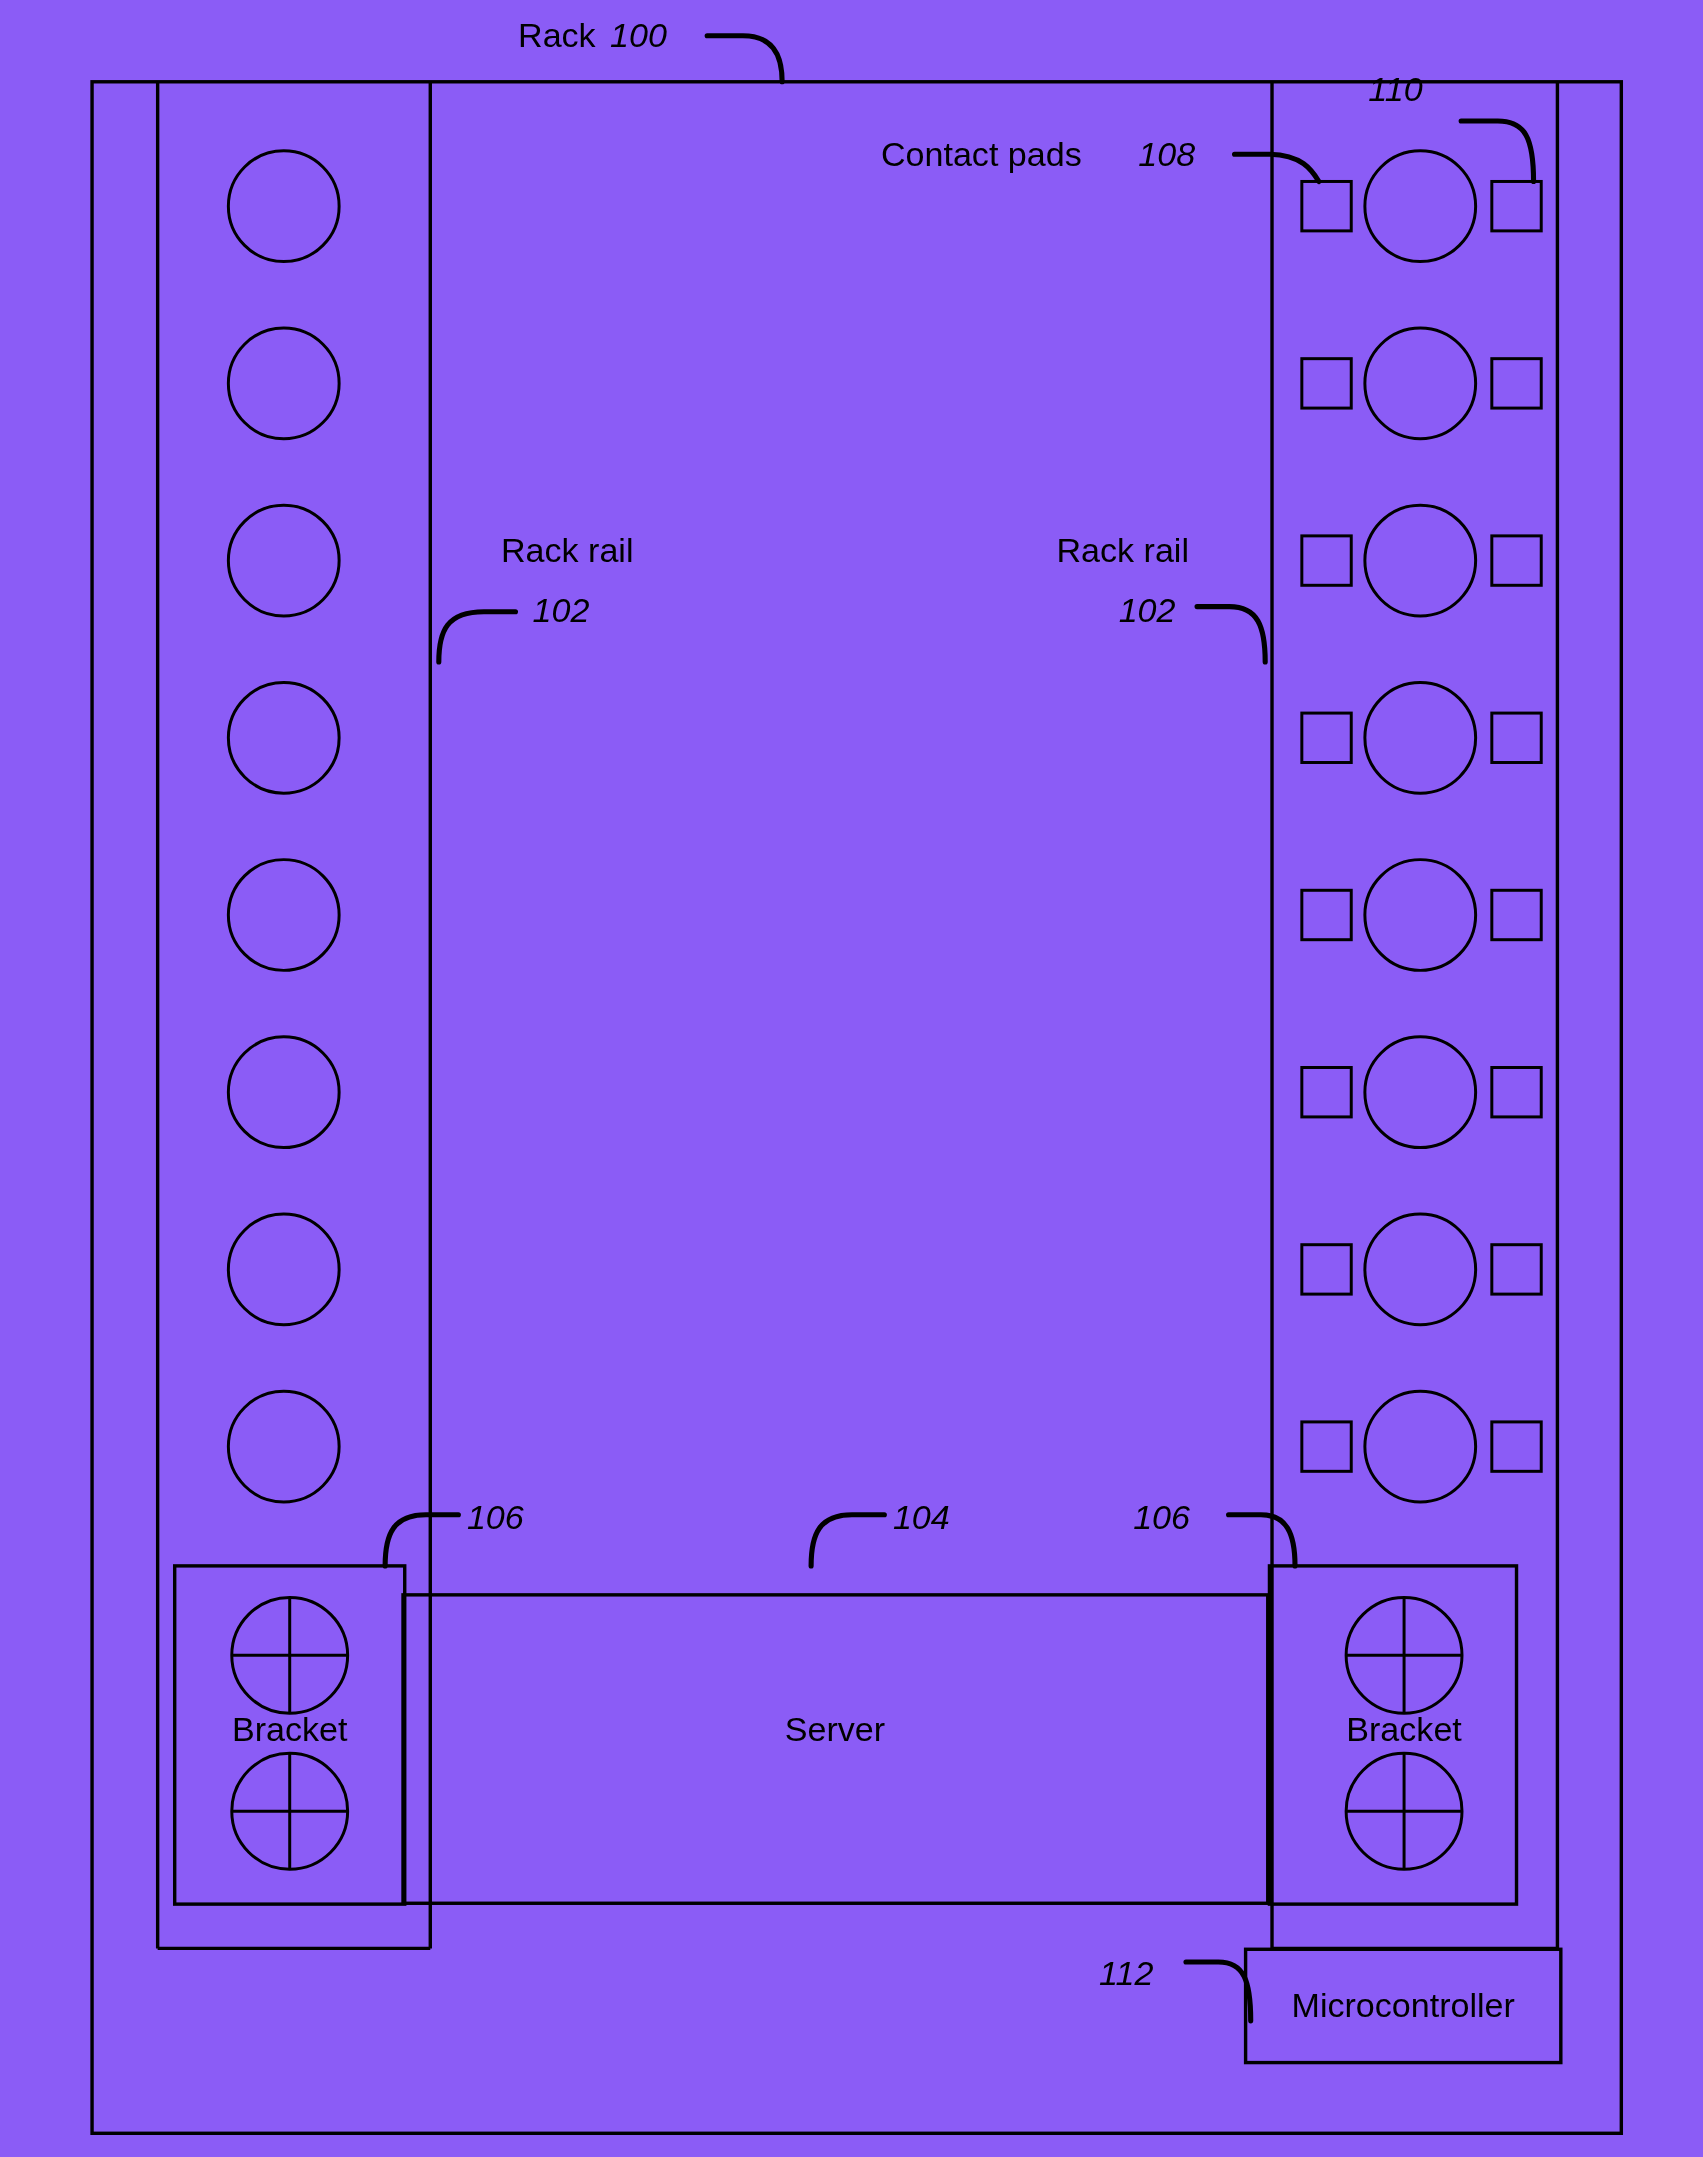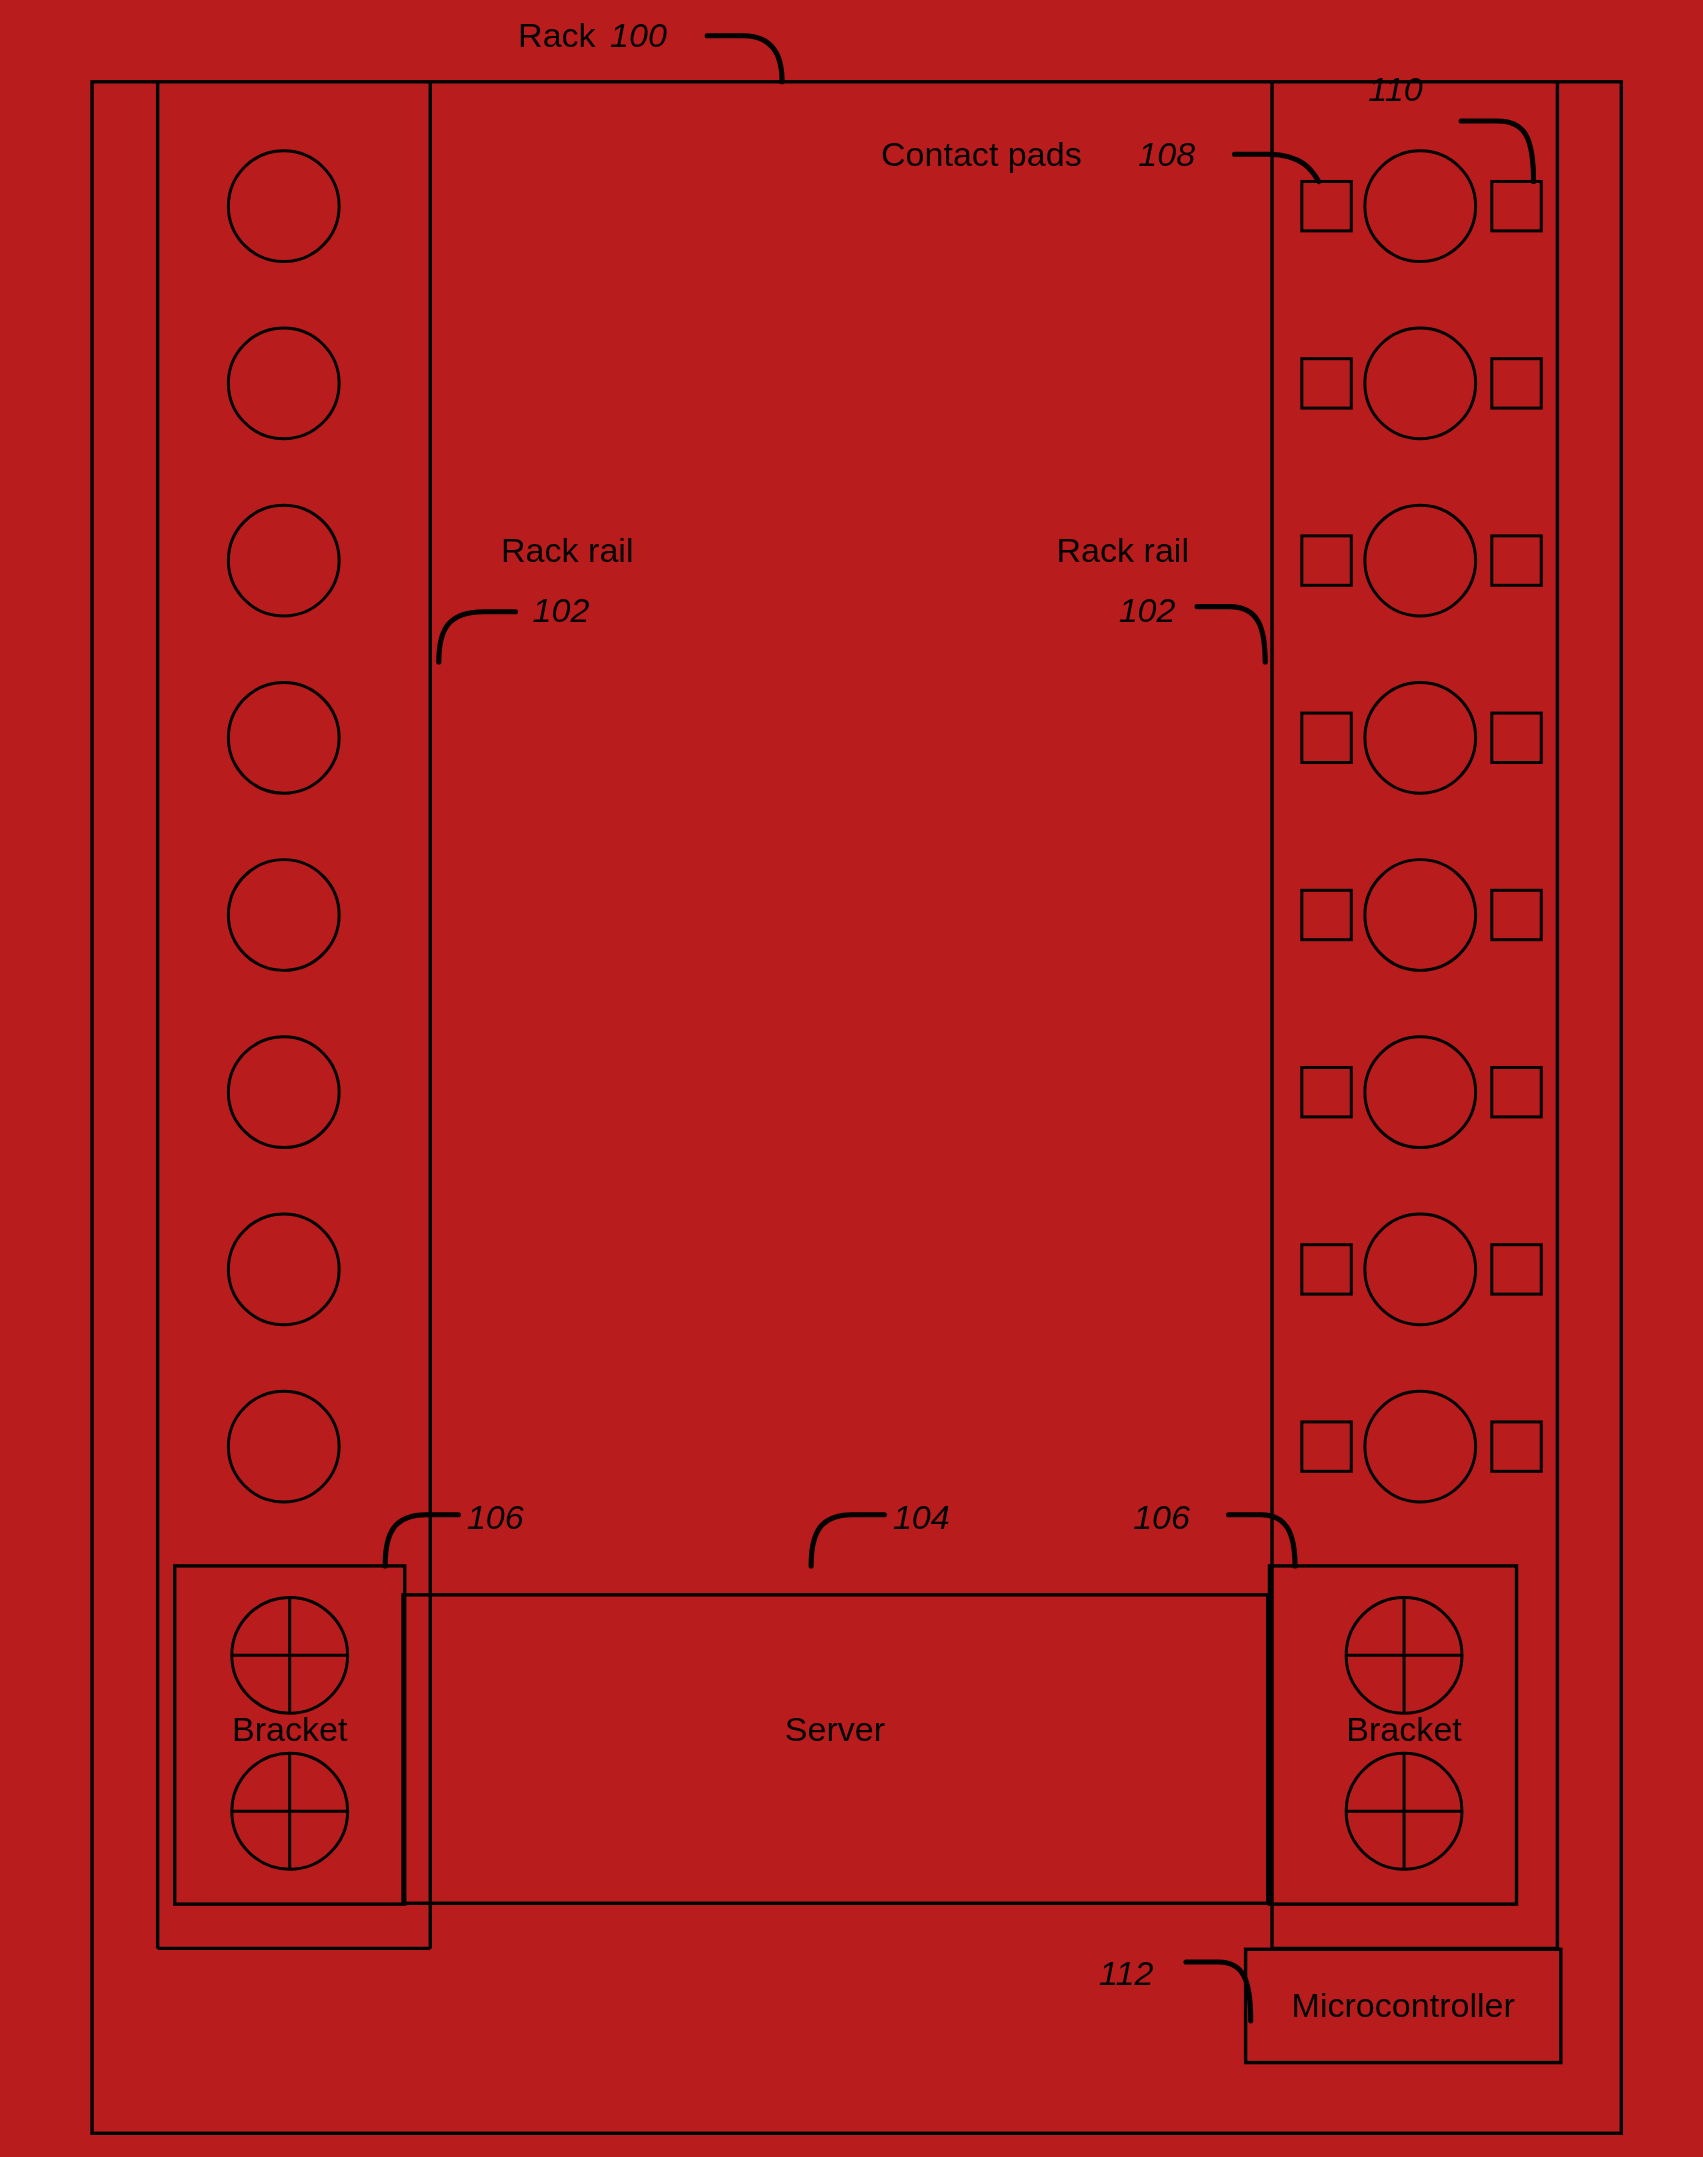--- a/index.html
+++ b/index.html
@@ -10,21 +10,21 @@
   body {
     width: 1704px;
     height: 2158px;
     font-family: "Liberation Sans", sans-serif;
     overflow: hidden;
   }
   #figure-root {
     position: relative;
     width: 1704px;
     height: 2158px;
-    background: #b91c1c;
+    background: #8b5cf6;
   }
   svg.figure {
     display: block;
     width: 1704px;
     height: 2158px;
   }
   .stroke {
     fill: none;
     stroke: #000000;
     stroke-width: 4;

